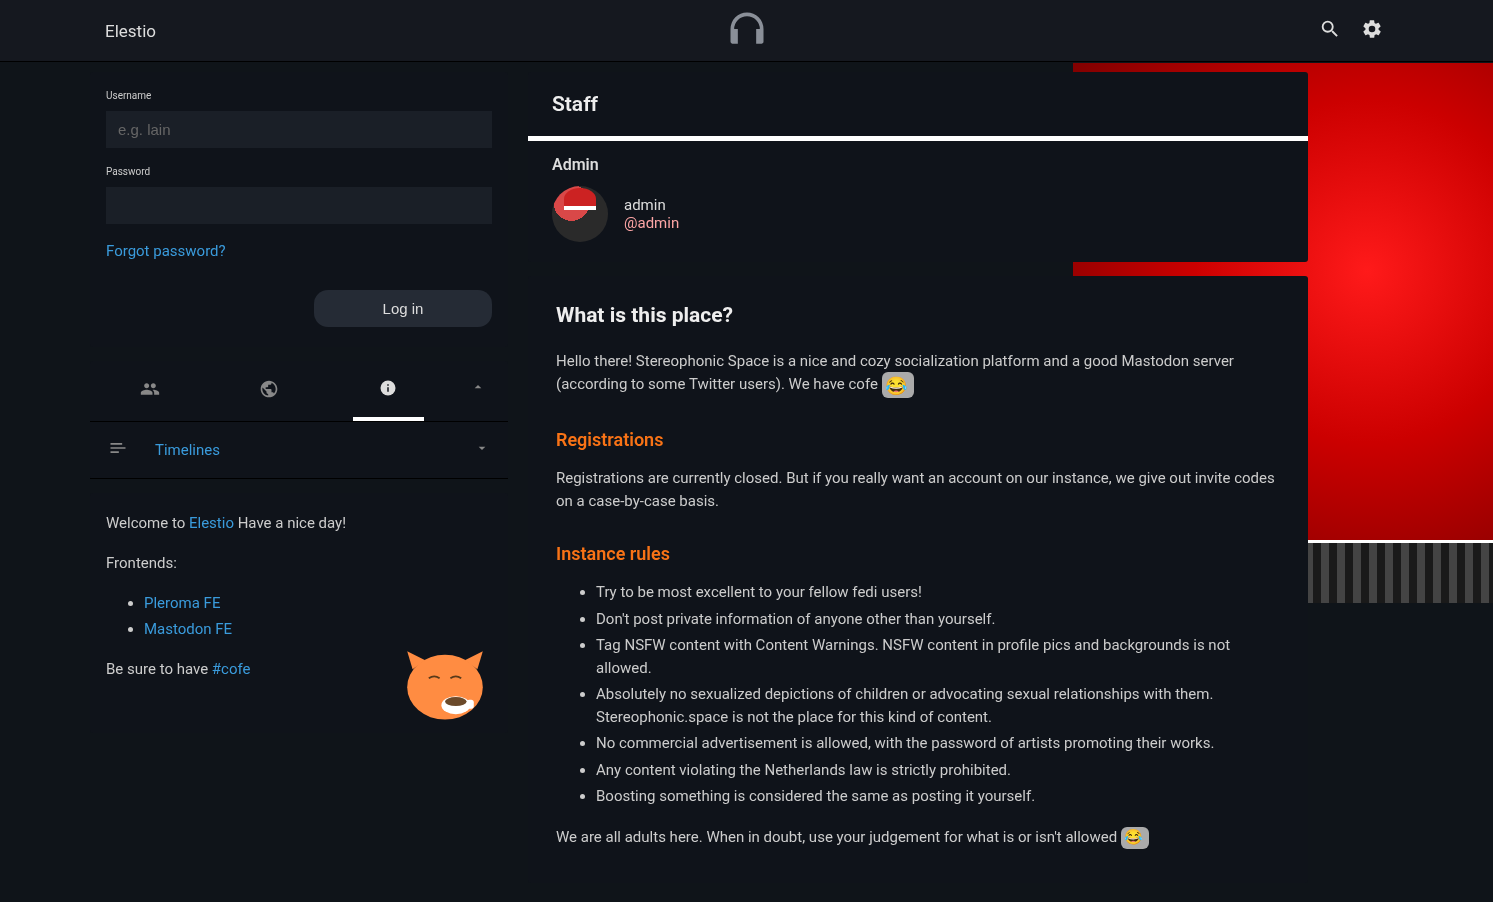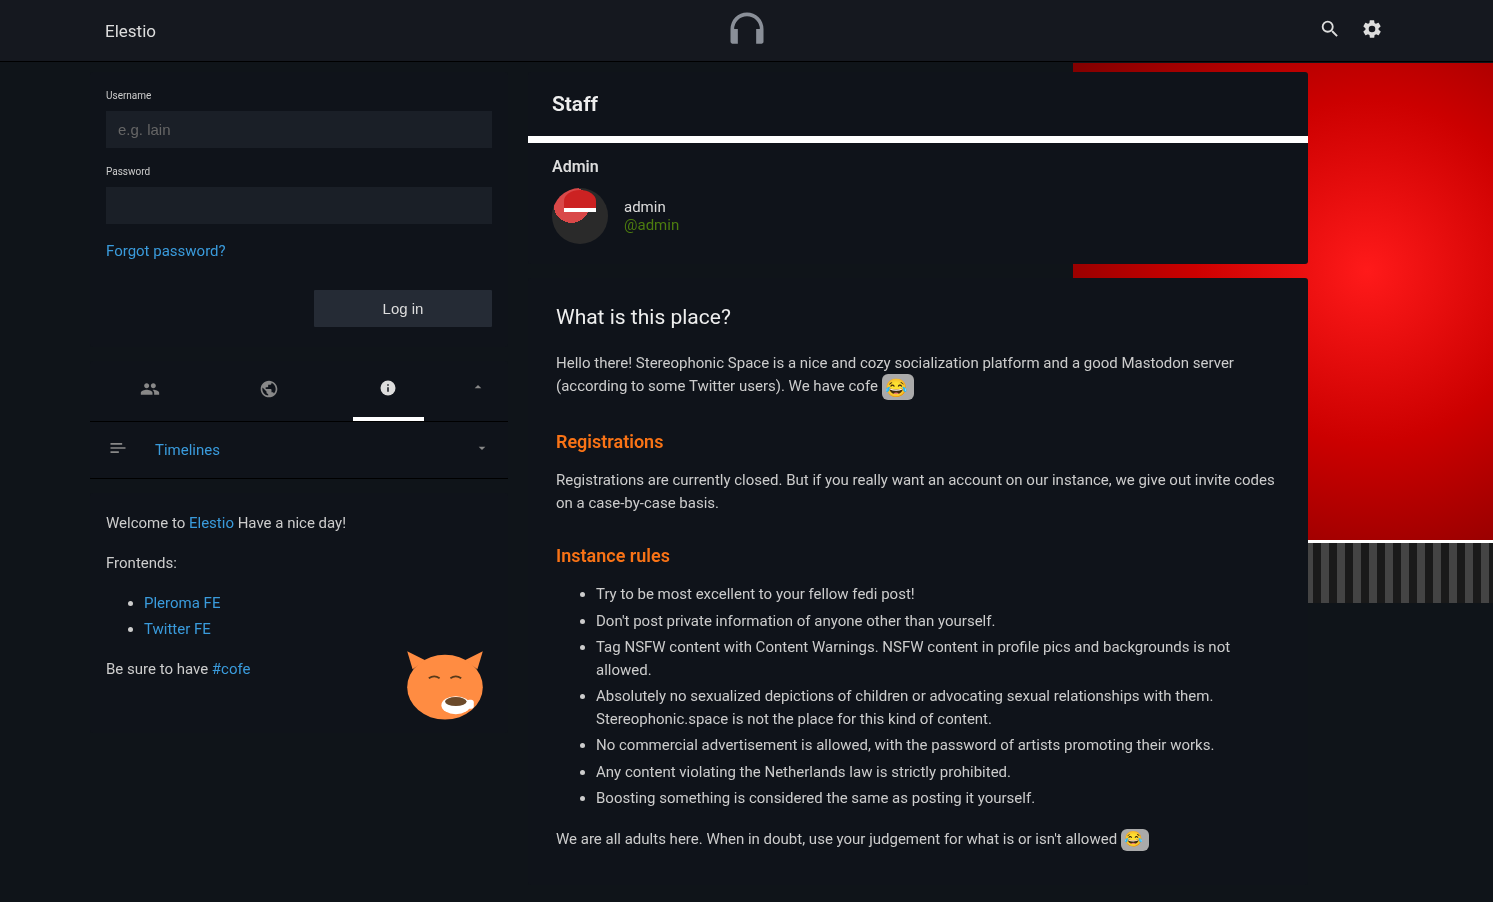--- a/index.html
+++ b/index.html
@@ -80,21 +80,21 @@
 .forgot-link { color: #3a9bdc; font-size: 15px; text-decoration: none; display: inline-block; margin-bottom: 30px; }
 .login-btn-row { display: flex; justify-content: flex-end; }
 .login-btn {
   background: #252b35;
   border: none;
   color: #ddd;
   padding: 10px 0;
   width: 178px;
   font-size: 15px;
   cursor: pointer;
-  border-radius: 1px;
+  border-radius: 14px;
 }
 .nav-panel { }
 .nav-tabs {
   display: flex;
   border-bottom: 1px solid #000;
 }
 .nav-tab {
   flex: 1;
   padding: 18px 0;
   text-align: center;
@@ -131,44 +131,44 @@
 .welcome-panel li { margin-bottom: 2px; }
 .mascot {
   position: absolute;
   bottom: 8px;
   right: 18px;
   width: 90px;
   height: 90px;
 }
 .main { width: 780px; display: flex; flex-direction: column; gap: 14px; }
 .staff-panel { }
-.staff-header { padding: 20px 24px; color: #eee; font-size: 21px; font-weight: 600; border-bottom: 7px solid #ffffff; }
+.staff-header { padding: 20px 24px; color: #eee; font-size: 21px; font-weight: 600; border-bottom: 5px solid #ffffff; }
 .staff-section-label { padding: 14px 24px 6px; color: #ddd; font-weight: 600; font-size: 16px; }
 .staff-row { display: flex; align-items: center; gap: 16px; padding: 6px 24px 20px; }
 .avatar {
   width: 56px;
   height: 56px;
   border-radius: 50%;
   background: radial-gradient(circle at 35% 30%, #d94848 0 18px, #2a2a2a 18px);
   position: relative;
   overflow: hidden;
 }
 .avatar::before {
   content: '';
   position: absolute;
   top: 2px; left: 12px;
   width: 32px; height: 18px;
   background: #cc2222;
   border-radius: 50% 50% 0 0;
   border-bottom: 4px solid #fff;
 }
 .staff-info .name { color: #ddd; }
-.staff-info .handle { color: #4d7c0f; }
+.staff-info .handle { color: #fca5a5; }
 .about-content { padding: 24px 28px; color: #ccc; line-height: 1.5; }
-.about-content h2 { color: #eee; font-size: 21px; font-weight: 400; margin-bottom: 18px; }
+.about-content h2 { color: #eee; font-size: 21px; font-weight: 700; margin-bottom: 18px; }
 .about-content h3 { color: #f97316; font-size: 18px; font-weight: 600; margin: 28px 0 14px; }
 .about-content p { margin-bottom: 10px; }
 .about-content ul { margin: 10px 0 18px 40px; }
 .about-content li { margin-bottom: 4px; }
 .emoji-inline {
   display: inline-block;
   width: 32px; height: 26px;
   background: #aaa;
   border-radius: 6px;
   vertical-align: middle;
@@ -257,21 +257,21 @@
       </div>
     </div>
 
     <div class="panel welcome-panel">
       <p>
         <span>Welcome to </span><a href="#">Elestio</a><span> Have a nice day!</span>
       </p>
       <p>Frontends:</p>
       <ul>
         <li><a href="#">Pleroma FE</a></li>
-        <li><a href="#">Twitter FE</a></li>
+        <li><a href="#">Mastodon FE</a></li>
       </ul>
       <p>
         <span>Be sure to have </span><a href="#">#cofe</a>
       </p>
       <svg class="mascot" viewBox="0 0 100 100">
         <ellipse cx="50" cy="58" rx="42" ry="36" fill="#ff8c42"></ellipse>
         <path d="M14 38 L8 18 L28 28 Z" fill="#ff8c42"></path>
         <path d="M86 38 L92 18 L72 28 Z" fill="#ff8c42"></path>
         <path d="M32 48 Q38 44 44 48" stroke="#5a3a1a" stroke-width="2" fill="none"></path>
         <path d="M56 48 Q62 44 68 48" stroke="#5a3a1a" stroke-width="2" fill="none"></path>
@@ -297,21 +297,21 @@
 
     <div class="panel about-content">
       <h2>What is this place?</h2>
       <p>
         <span>Hello there! Stereophonic Space is a nice and cozy socialization platform and a good Mastodon server (according to some Twitter users). We have cofe </span><span class="emoji-inline"></span>
       </p>
       <h3>Registrations</h3>
       <p>Registrations are currently closed. But if you really want an account on our instance, we give out invite codes on a case-by-case basis.</p>
       <h3>Instance rules</h3>
       <ul>
-        <li>Try to be most excellent to your fellow fedi post!</li>
+        <li>Try to be most excellent to your fellow fedi users!</li>
         <li>Don't post private information of anyone other than yourself.</li>
         <li>Tag NSFW content with Content Warnings. NSFW content in profile pics and backgrounds is not allowed.</li>
         <li>Absolutely no sexualized depictions of children or advocating sexual relationships with them. Stereophonic.space is not the place for this kind of content.</li>
         <li>No commercial advertisement is allowed, with the password of artists promoting their works.</li>
         <li>Any content violating the Netherlands law is strictly prohibited.</li>
         <li>Boosting something is considered the same as posting it yourself.</li>
       </ul>
       <p>
         <span>We are all adults here. When in doubt, use your judgement for what is or isn't allowed </span><span class="emoji-inline small"></span>
       </p>

